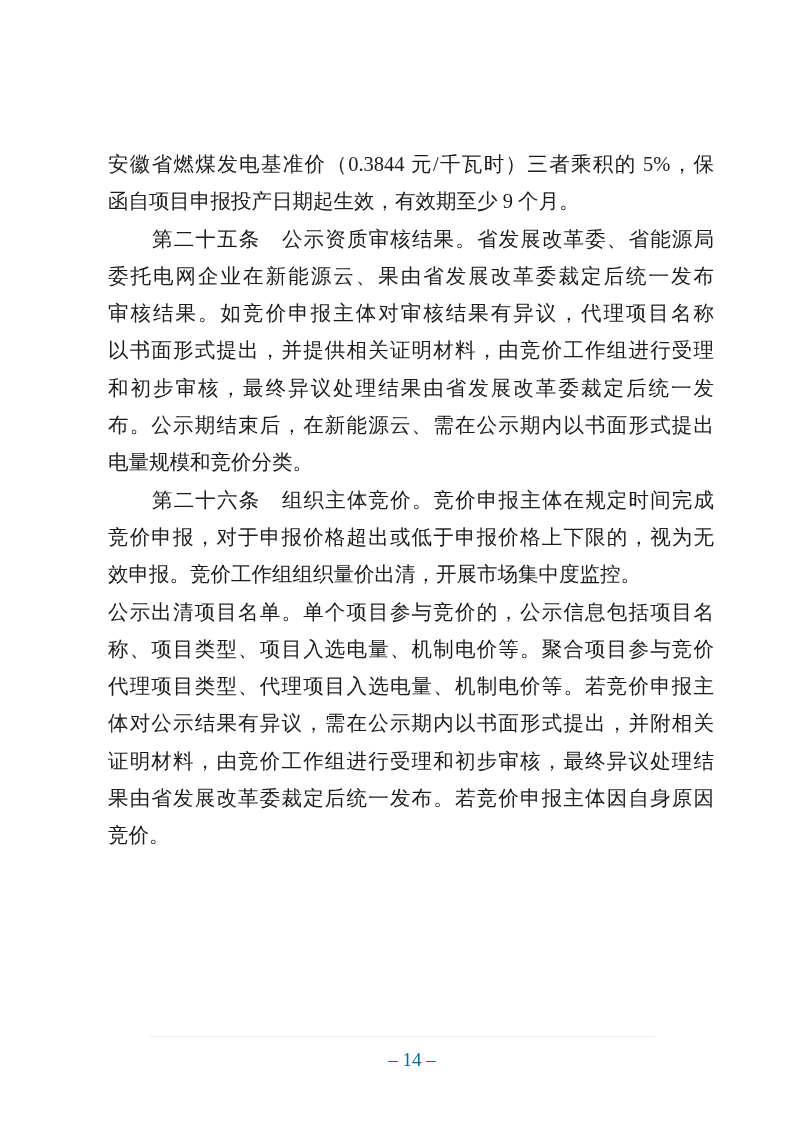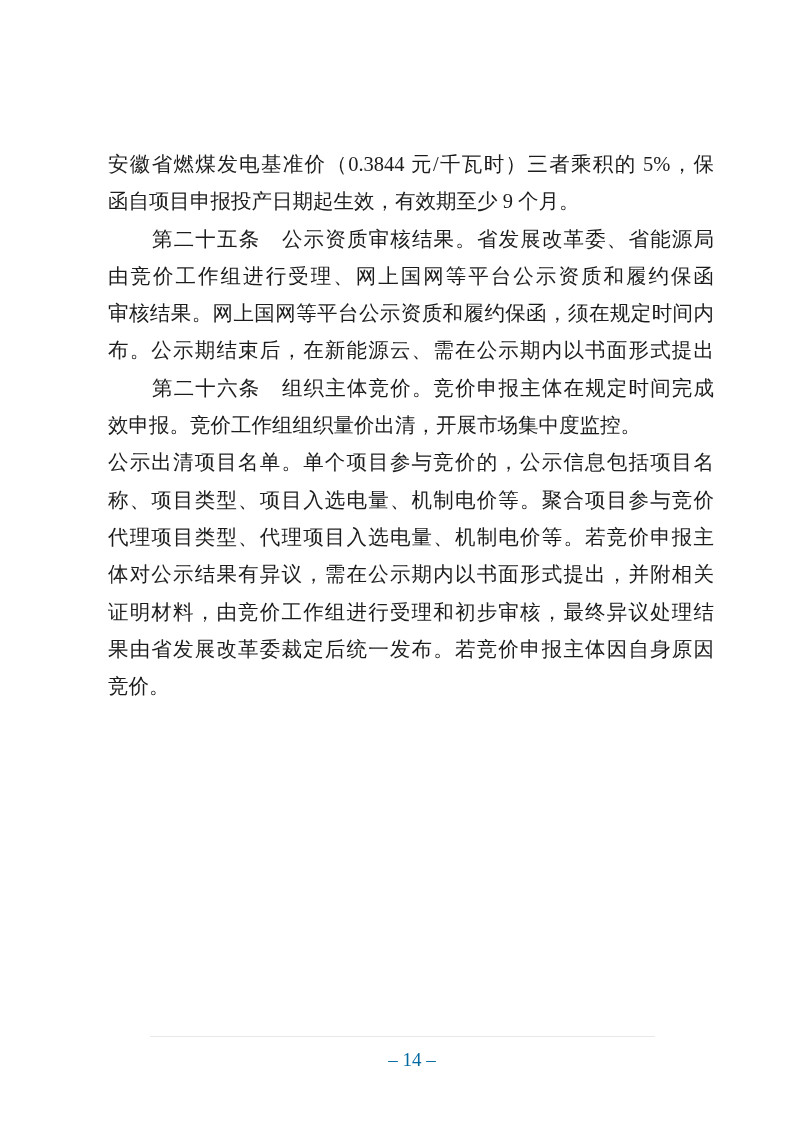--- a/index.html
+++ b/index.html
@@ -60,24 +60,28 @@
   }
 </style>
 </head>
 <body>
 
 <div class="page">
   <div class="text-block">
       <div class="line">安徽省燃煤发电基准价（0.3844 元/千瓦时）三者乘积的 5%，保</div>
       <div class="line last">函自项目申报投产日期起生效，有效期至少 9 个月。</div>
       <div class="line indent">第二十五条　公示资质审核结果。省发展改革委、省能源局</div>
-      <div class="line">由竞价工作组进行受理、网上国网等平台公示资质和履约保函</div>
-      <div class="line">审核结果。网上国网等平台公示资质和履约保函，须在规定时间内</div>
+      <div class="line">委托电网企业在新能源云、果由省发展改革委裁定后统一发布</div>
+      <div class="line">审核结果。如竞价申报主体对审核结果有异议，代理项目名称</div>
+      <div class="line">以书面形式提出，并提供相关证明材料，由竞价工作组进行受理</div>
+      <div class="line">和初步审核，最终异议处理结果由省发展改革委裁定后统一发</div>
       <div class="line">布。公示期结束后，在新能源云、需在公示期内以书面形式提出</div>
+      <div class="line last">电量规模和竞价分类。</div>
       <div class="line indent">第二十六条　组织主体竞价。竞价申报主体在规定时间完成</div>
+      <div class="line">竞价申报，对于申报价格超出或低于申报价格上下限的，视为无</div>
       <div class="line last">效申报。竞价工作组组织量价出清，开展市场集中度监控。</div>
       <div class="line">公示出清项目名单。单个项目参与竞价的，公示信息包括项目名</div>
       <div class="line">称、项目类型、项目入选电量、机制电价等。聚合项目参与竞价</div>
       <div class="line">代理项目类型、代理项目入选电量、机制电价等。若竞价申报主</div>
       <div class="line">体对公示结果有异议，需在公示期内以书面形式提出，并附相关</div>
       <div class="line">证明材料，由竞价工作组进行受理和初步审核，最终异议处理结</div>
       <div class="line">果由省发展改革委裁定后统一发布。若竞价申报主体因自身原因</div>
       <div class="line last">竞价。</div>
     </div>
   <div class="scan-divider"></div>

